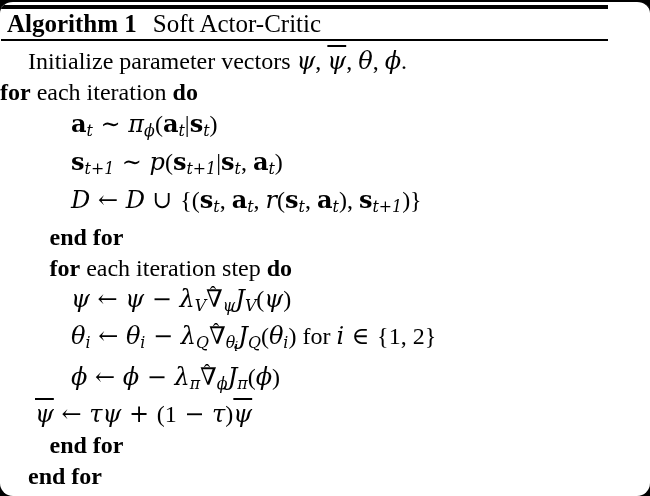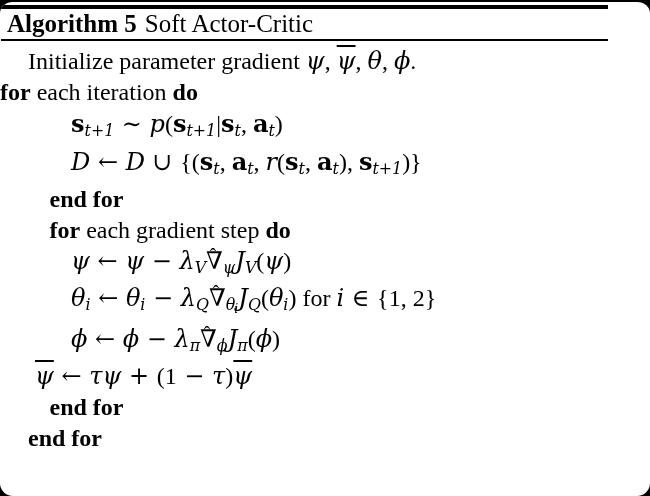--- a/index.html
+++ b/index.html
@@ -21,21 +21,21 @@
   .rule { background: #000; width: 607px; margin-left: 1px; }
   .toprule  { height: 4px; margin-top: 3px; }
   .midrule  { height: 2px; margin-top: 3px; }
   .caption {
     padding: 2px 0 0 7px;
     font-size: 25px;
     line-height: 25px;
     white-space: nowrap;
   }
   .cap-label { font-weight: bold; }
-  .cap-title { margin-left: 8px; }
+  .cap-title { margin-left: 16px; }
   .algo-body { padding-top: 5px; font-size: 24px; }
   .line { line-height: 31px; white-space: nowrap; }
 
   
   .kw  { font-weight: bold; }
   .rm  { font-style: normal; }
   .m   { font-family: "DejaVu Serif", serif; font-style: italic; }
   .mb  { font-family: "DejaVu Serif", serif; font-style: normal; font-weight: bold; }
   .cal { font-family: "DejaVu Serif", serif; font-style: italic; }
   .nabla { font-style: normal; }
@@ -47,30 +47,31 @@
     position: relative; left: -0.68em; top: -0.42em;
     font-size: 0.8em; font-style: normal;
   }
 </style>
 </head>
 <body>
 
 <div class="page">
   <div class="rule toprule"></div>
   <div class="caption">
-    <span class="cap-label">Algorithm 5</span><span class="cap-title">Soft Actor-Critic</span>
+    <span class="cap-label">Algorithm 1</span><span class="cap-title">Soft Actor-Critic</span>
   </div>
   <div class="rule midrule"></div>
   <div class="algo-body">
-      <div class="line" style="padding-left: 28px;"><span class="rm">Initialize parameter gradient </span><span class="m">ψ</span><span class="rm">, </span><span class="m bar">ψ</span><span class="rm">, </span><span class="m">θ</span><span class="rm">, </span><span class="m">ϕ</span><span class="rm">.</span></div>
+      <div class="line" style="padding-left: 28px;"><span class="rm">Initialize parameter vectors </span><span class="m">ψ</span><span class="rm">, </span><span class="m bar">ψ</span><span class="rm">, </span><span class="m">θ</span><span class="rm">, </span><span class="m">ϕ</span><span class="rm">.</span></div>
       <div class="line" style=""><span class="kw">for</span><span class="rm"> each iteration </span><span class="kw">do</span></div>
+      <div class="line" style="padding-left: 71px;"><span class="mb">a</span><span class="m sub">t</span><span class="m"> ∼ </span><span class="m">π</span><span class="m sub">ϕ</span><span class="rm">(</span><span class="mb">a</span><span class="m sub">t</span><span class="rm">|</span><span class="mb">s</span><span class="m sub">t</span><span class="rm">)</span></div>
       <div class="line" style="padding-left: 71px;"><span class="mb">s</span><span class="m sub">t+1</span><span class="m"> ∼ </span><span class="m">p</span><span class="rm">(</span><span class="mb">s</span><span class="m sub">t+1</span><span class="rm">|</span><span class="mb">s</span><span class="m sub">t</span><span class="rm">, </span><span class="mb">a</span><span class="m sub">t</span><span class="rm">)</span></div>
       <div class="line" style="padding-left: 71px;"><span class="cal">D</span><span class="m"> ← </span><span class="cal">D</span><span class="m"> ∪ </span><span class="rm">{(</span><span class="mb">s</span><span class="m sub">t</span><span class="rm">, </span><span class="mb">a</span><span class="m sub">t</span><span class="rm">, </span><span class="m">r</span><span class="rm">(</span><span class="mb">s</span><span class="m sub">t</span><span class="rm">, </span><span class="mb">a</span><span class="m sub">t</span><span class="rm">)</span><span class="rm">, </span><span class="mb">s</span><span class="m sub">t+1</span><span class="rm">)}</span></div>
       <div class="line" style="padding-left: 49.5px;"><span class="kw">end for</span></div>
-      <div class="line" style="padding-left: 49.5px;"><span class="kw">for</span><span class="rm"> each gradient step </span><span class="kw">do</span></div>
+      <div class="line" style="padding-left: 49.5px;"><span class="kw">for</span><span class="rm"> each iteration step </span><span class="kw">do</span></div>
       <div class="line" style="padding-left: 71px;"><span class="m">ψ</span><span class="m"> ← </span><span class="m">ψ</span><span class="m"> − </span><span class="m">λ</span><span class="m sub">V</span><span class="m nabla">∇</span><span class="hat">ˆ</span><span class="m sub">ψ</span><span class="m">J</span><span class="m sub">V</span><span class="rm">(</span><span class="m">ψ</span><span class="rm">)</span></div>
       <div class="line" style="padding-left: 71px;"><span class="m">θ</span><span class="m sub">i</span><span class="m"> ← </span><span class="m">θ</span><span class="m sub">i</span><span class="m"> − </span><span class="m">λ</span><span class="m sub">Q</span><span class="m nabla">∇</span><span class="hat">ˆ</span><span class="m sub">θ</span><span class="m sub2">i</span><span class="m">J</span><span class="m sub">Q</span><span class="rm">(</span><span class="m">θ</span><span class="m sub">i</span><span class="rm">)</span><span class="rm"> for </span><span class="m">i</span><span class="m"> ∈ </span><span class="rm">{1, 2}</span></div>
       <div class="line" style="padding-left: 71px;"><span class="m">ϕ</span><span class="m"> ← </span><span class="m">ϕ</span><span class="m"> − </span><span class="m">λ</span><span class="m sub">π</span><span class="m nabla">∇</span><span class="hat">ˆ</span><span class="m sub">ϕ</span><span class="m">J</span><span class="m sub">π</span><span class="rm">(</span><span class="m">ϕ</span><span class="rm">)</span></div>
       <div class="line" style="padding-left: 35px;"><span class="m bar">ψ</span><span class="m"> ← </span><span class="m">τ</span><span class="m">ψ</span><span class="m"> + </span><span class="rm">(1</span><span class="m"> − </span><span class="m">τ</span><span class="rm">)</span><span class="m bar">ψ</span></div>
       <div class="line" style="padding-left: 49.5px;"><span class="kw">end for</span></div>
       <div class="line" style="padding-left: 28px;"><span class="kw">end for</span></div>
     </div>
 
 </div>
 

